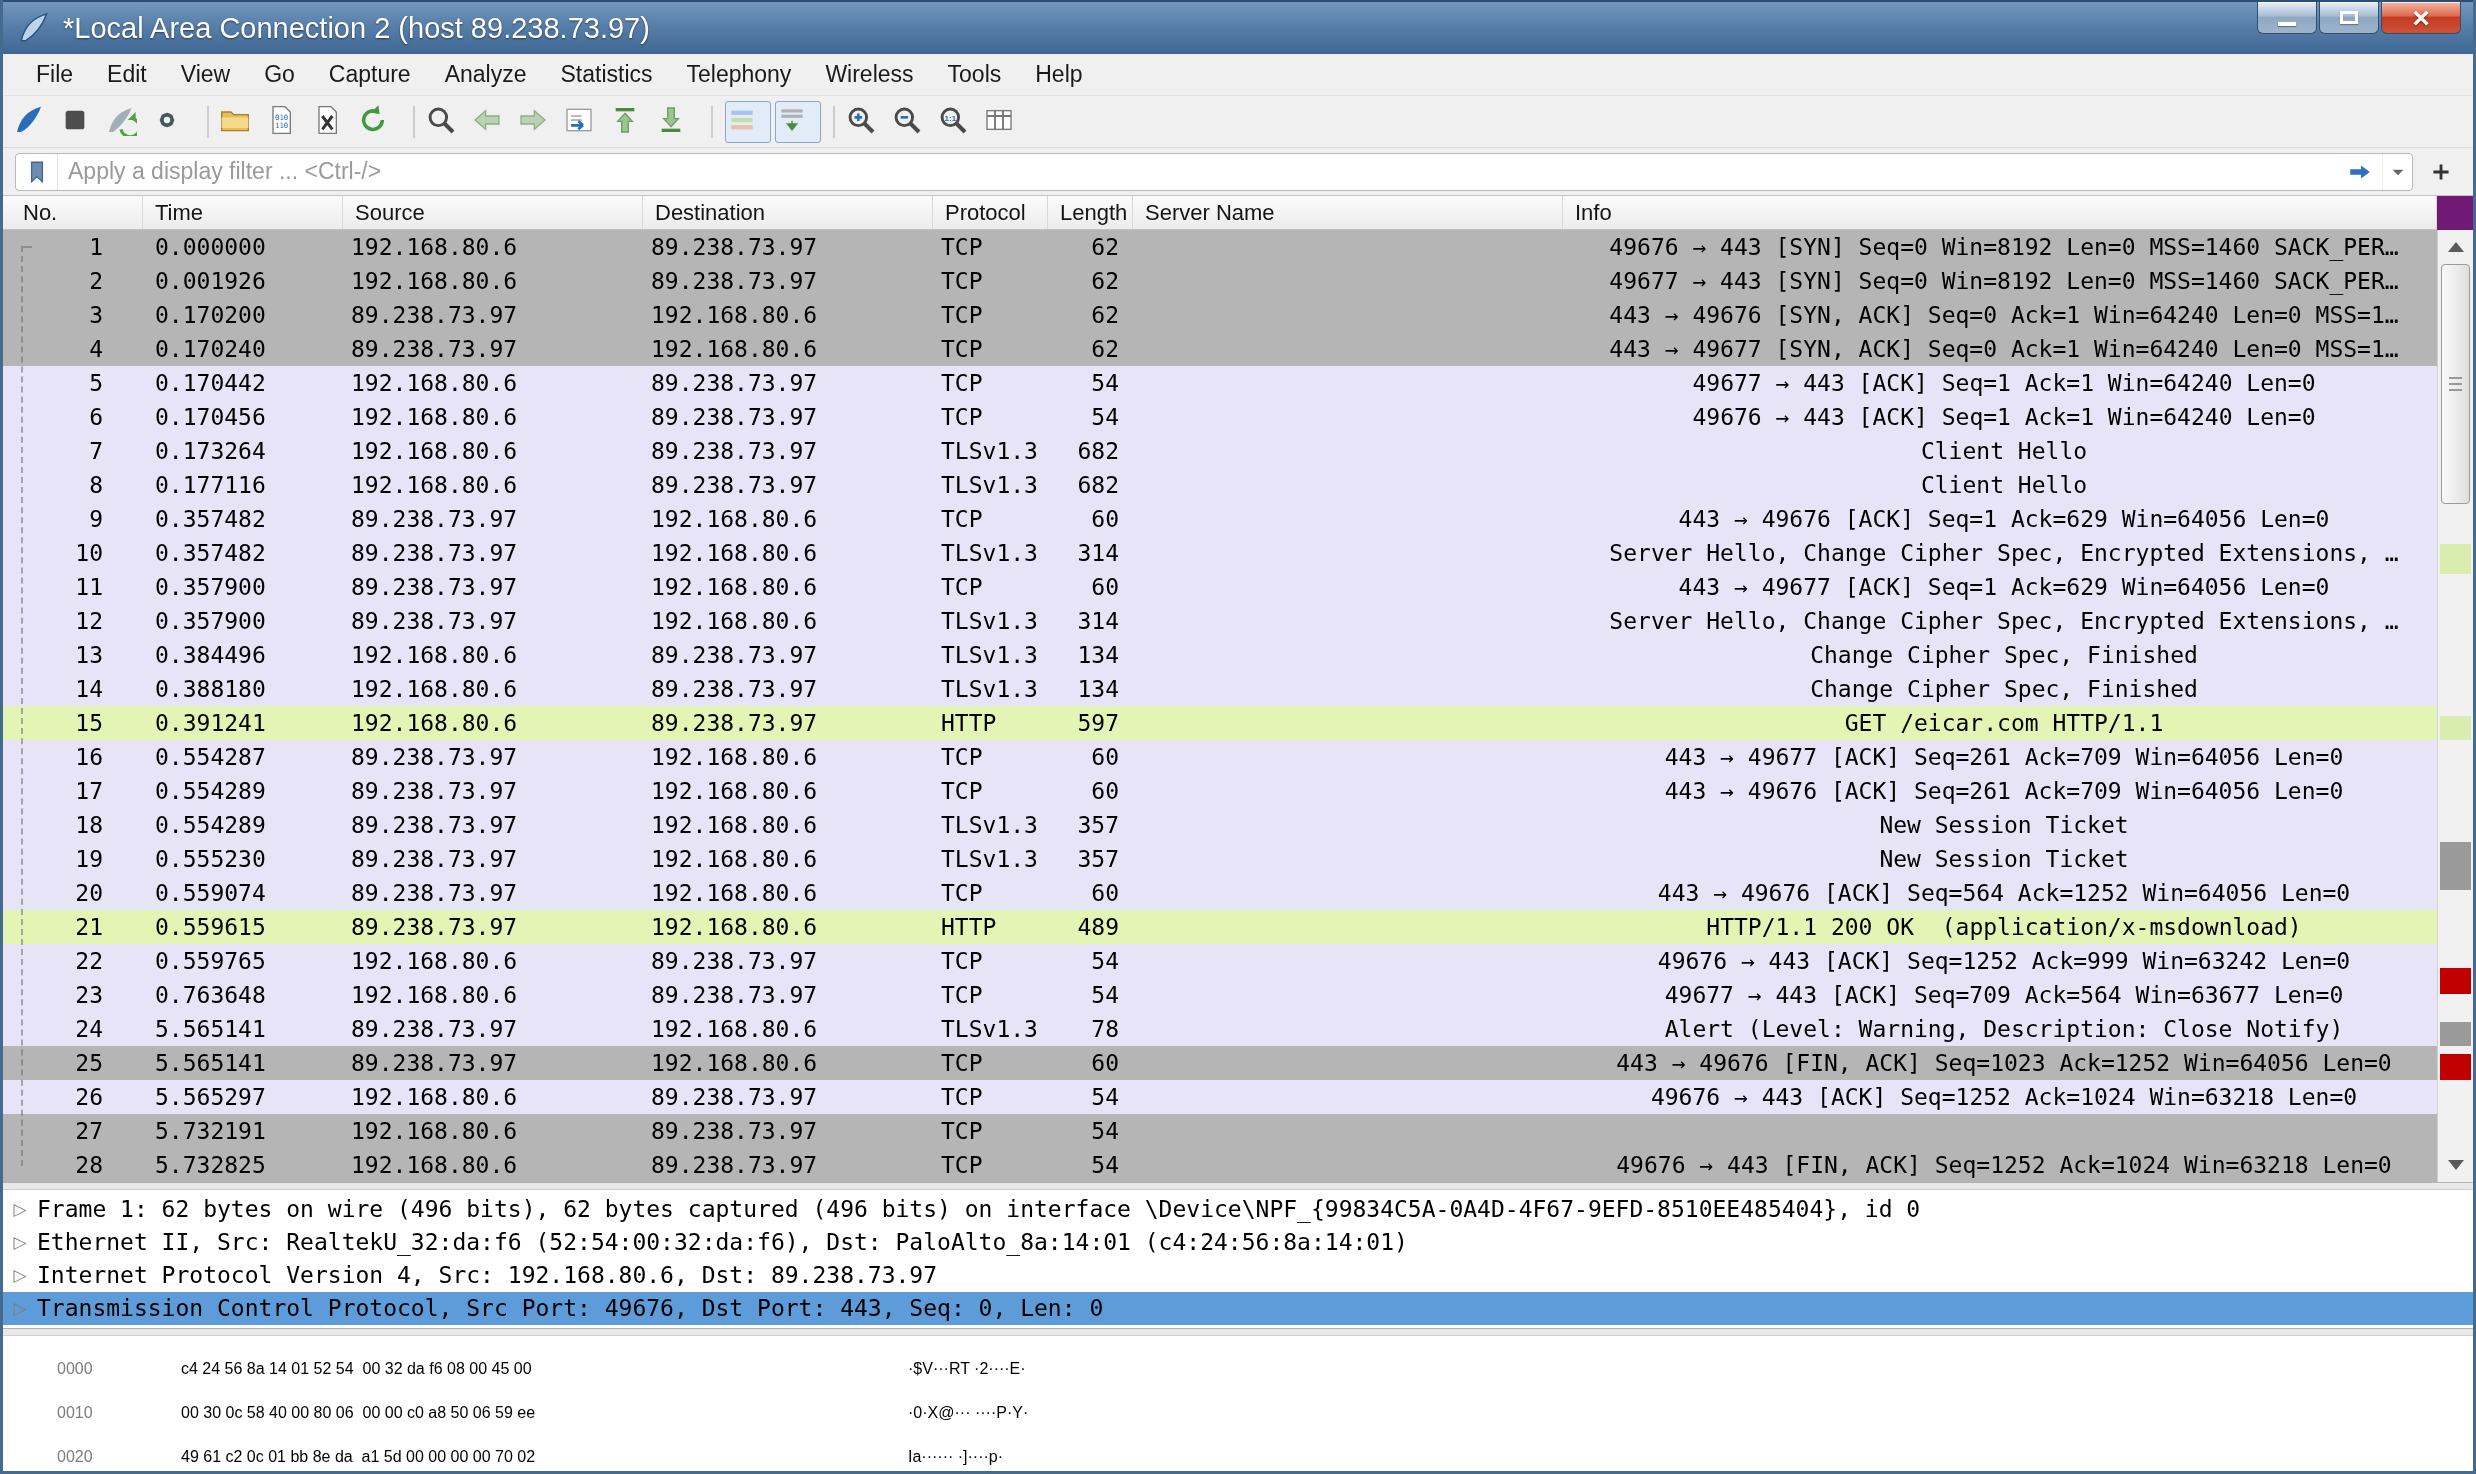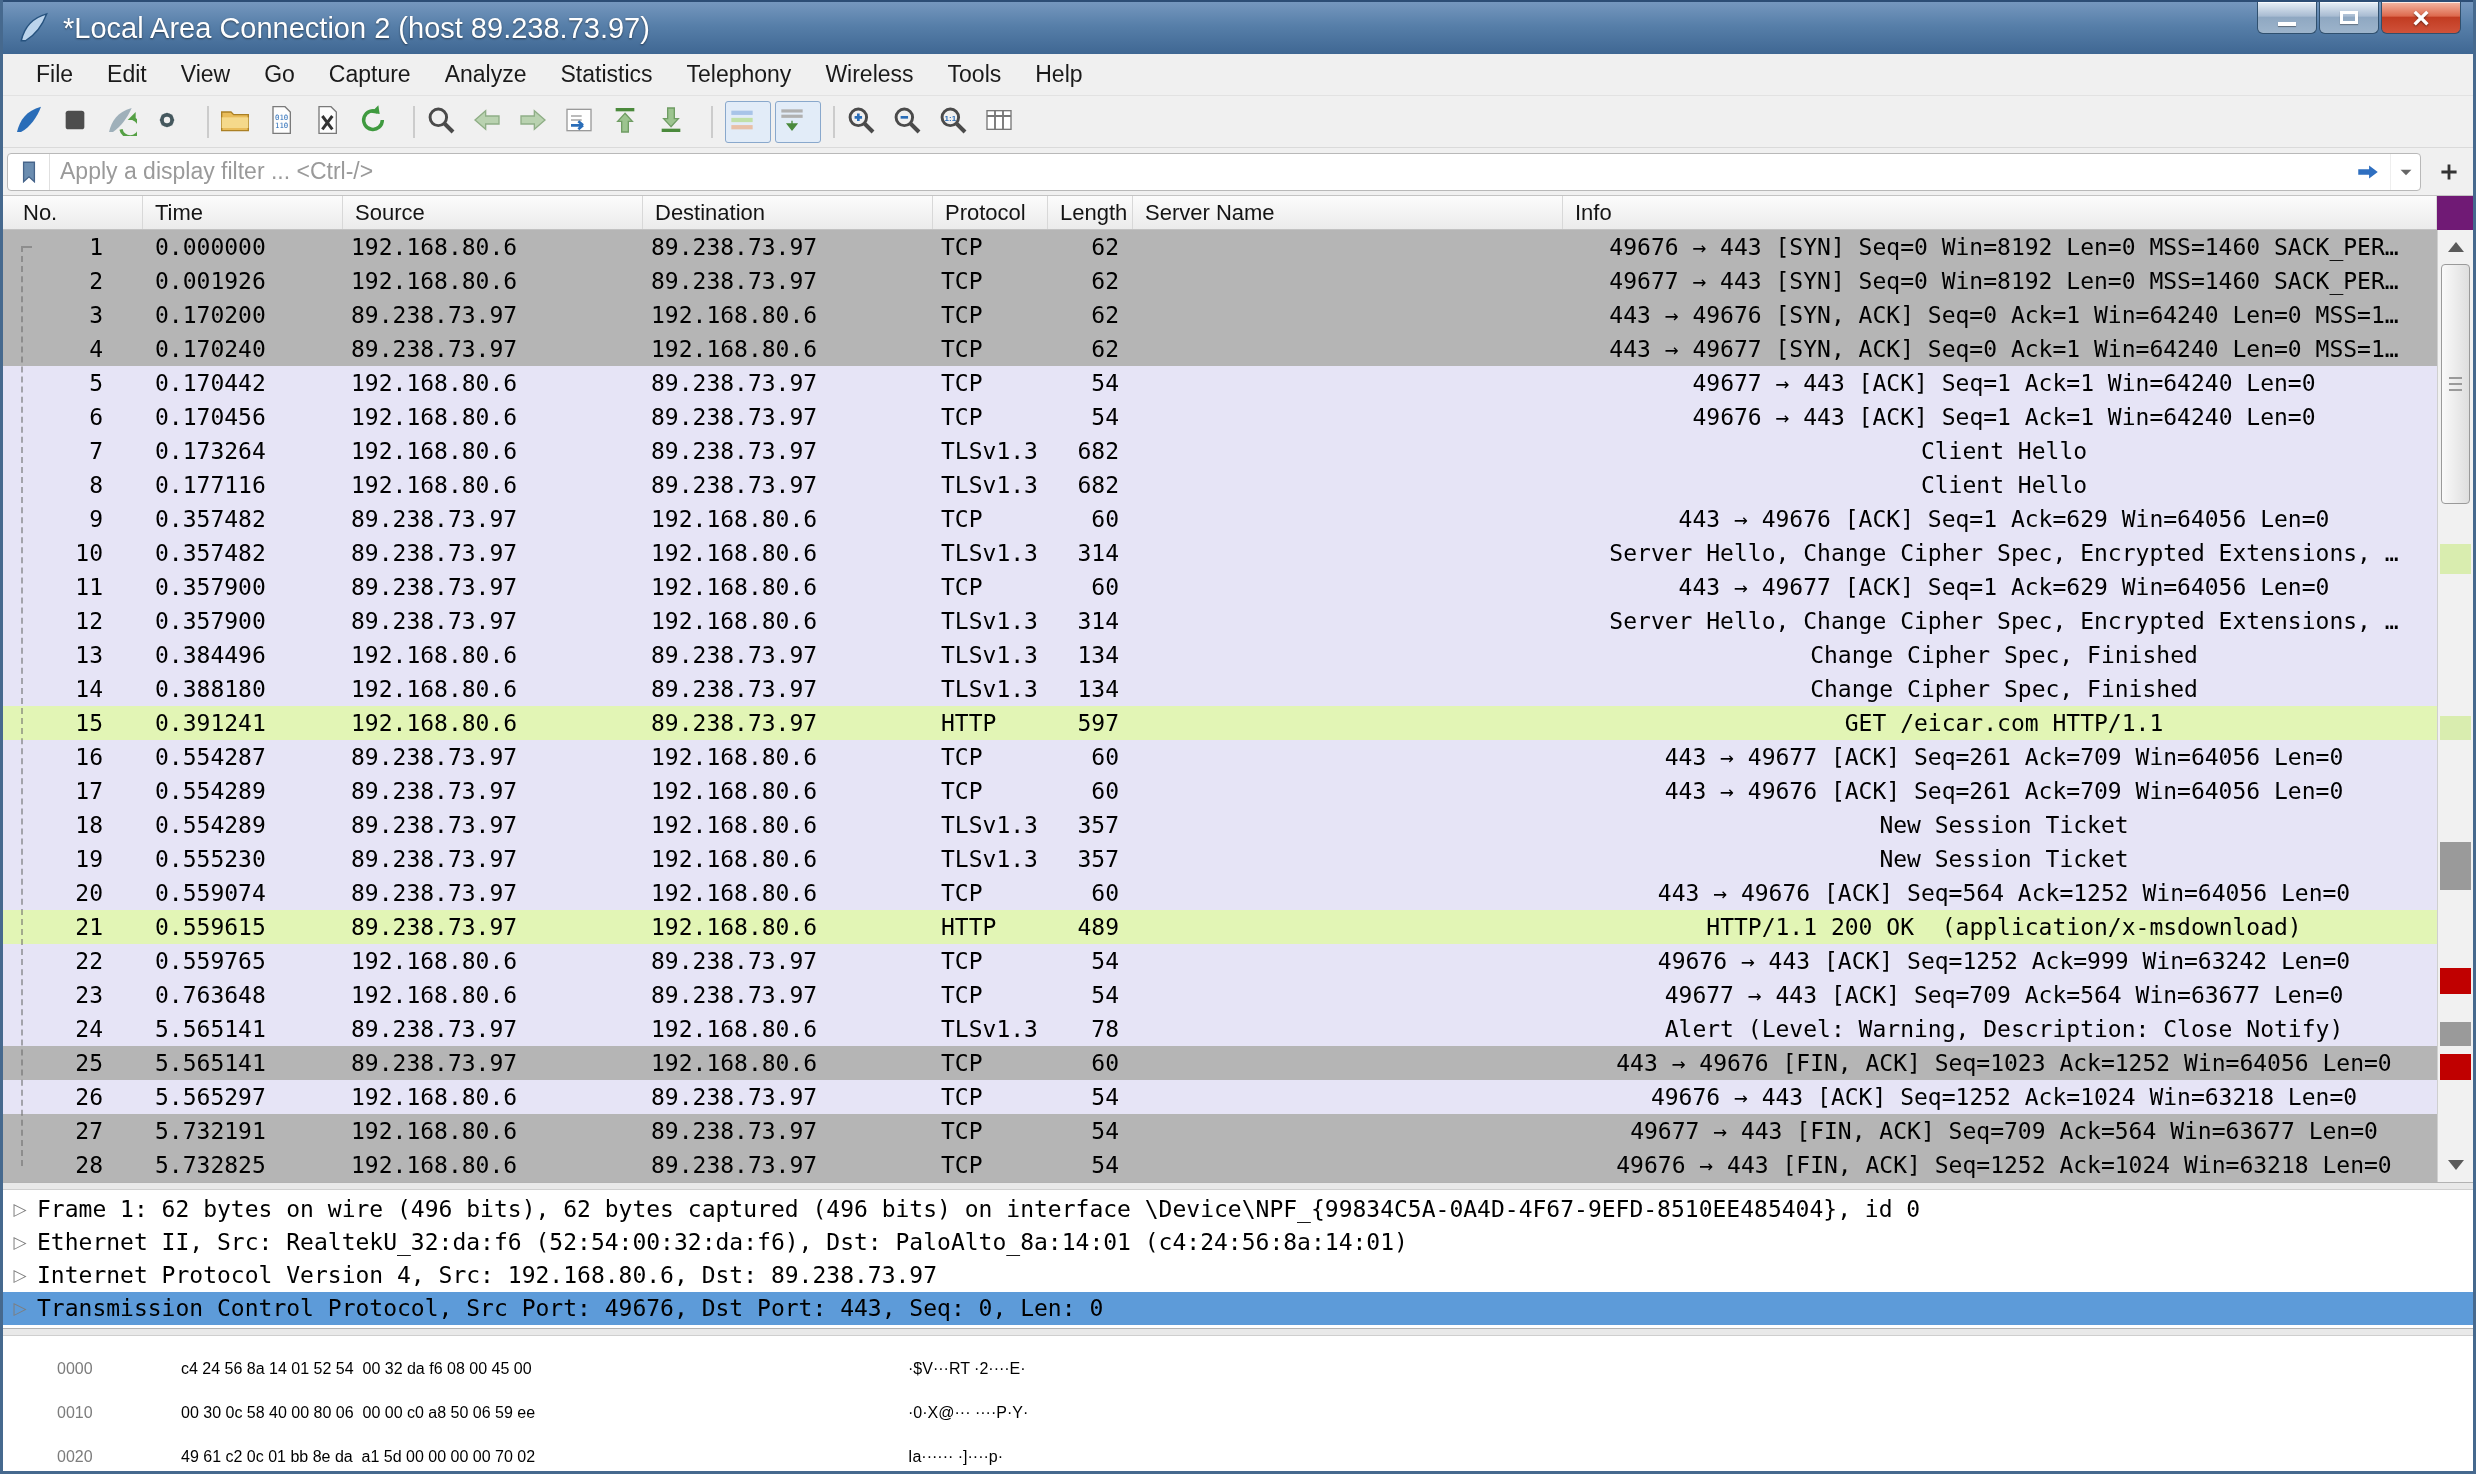--- a/index.html
+++ b/index.html
@@ -35,21 +35,21 @@
   
   .toolbar { height:52px; flex:none; display:flex; align-items:center; background:#f0f0f0;
     padding-left:10px; border-bottom:1px solid #dadada; }
   .tb-btn { width:46px; height:42px; display:flex; align-items:center; justify-content:flex-start; border-radius:3px; }
   .tb-btn svg { width:32px; height:32px; }
   .tb-btn.framed { border:1px solid #89a8cc; background:#e2ecf8; margin:0 2px; }
   .tb-sep { width:2px; height:32px; background:#cccccc; margin:0 10px; }
 
   
   .filterbar { height:48px; flex:none; display:flex; align-items:center; background:#f0f0f0;
-    padding:0 4px; border-bottom:1px solid #c4c4c4; }
+    padding:0 12px; border-bottom:1px solid #c4c4c4; }
   .filter-field { flex:1; height:38px; display:flex; align-items:center; background:#ffffff;
     border:1px solid #b9b9b9; border-radius:4px; overflow:hidden; }
   .filter-bookmark { width:42px; height:100%; display:flex; align-items:center; justify-content:center;
     border-right:1px solid #e0e0e0; }
   .filter-bookmark svg, .filter-apply svg, .filter-caret svg, .filter-add svg { width:26px; height:26px; }
   .filter-input { flex:1; height:100%; border:none; outline:none; font-size:23px; color:#222;
     font-family:"Liberation Sans",sans-serif; padding:0 10px; }
   .filter-input::placeholder { color:#9a9a9a; }
   .filter-apply, .filter-caret { height:100%; display:flex; align-items:center; justify-content:center; }
   .filter-apply { width:44px; }
@@ -586,21 +586,20 @@
           <div class="c-info">49676 → 443 [ACK] Seq=1252 Ack=1024 Win=63218 Len=0</div>
         </div>
         <div class="prow row-gray">
           <div class="c-no">27</div>
           <div class="c-time">5.732191</div>
           <div class="c-src">192.168.80.6</div>
           <div class="c-dst">89.238.73.97</div>
           <div class="c-proto">TCP</div>
           <div class="c-len">54</div>
           <div class="c-server"></div>
-          <div class="c-info">49677 → 443 [FIN, ACK] Seq=709 Ack=564 Win=63677 Len=0</div>
         </div>
         <div class="prow row-gray">
           <div class="c-no">28</div>
           <div class="c-time">5.732825</div>
           <div class="c-src">192.168.80.6</div>
           <div class="c-dst">89.238.73.97</div>
           <div class="c-proto">TCP</div>
           <div class="c-len">54</div>
           <div class="c-server"></div>
           <div class="c-info">49676 → 443 [FIN, ACK] Seq=1252 Ack=1024 Win=63218 Len=0</div>

